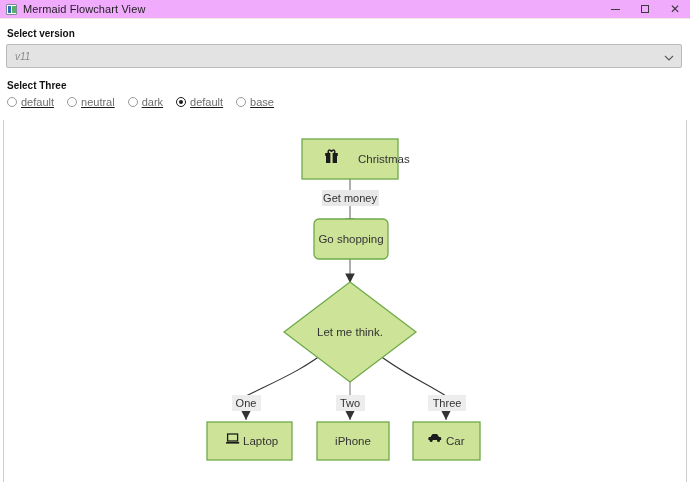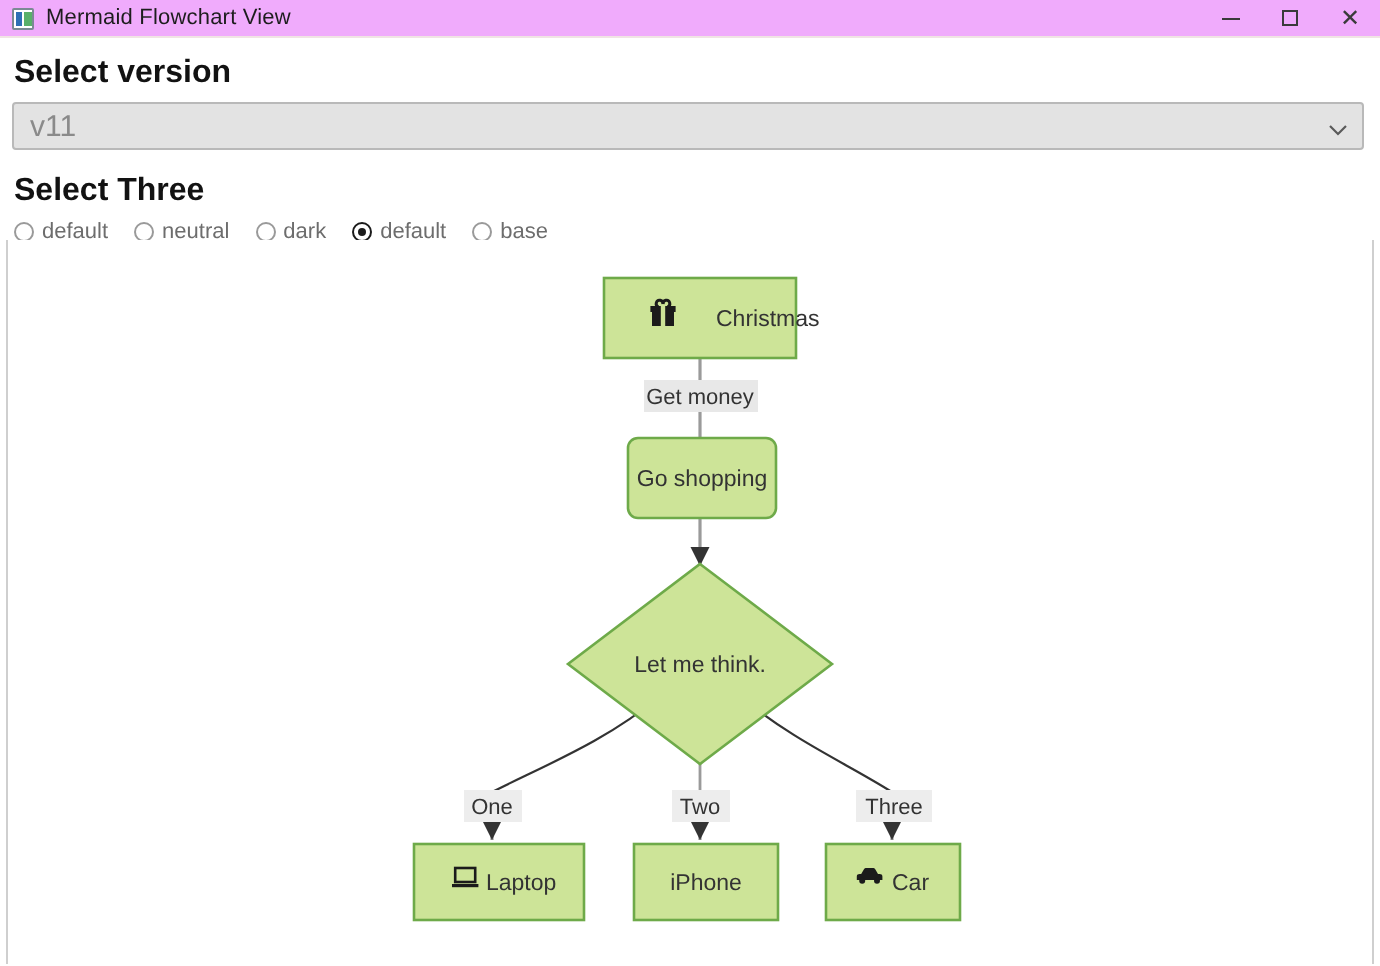--- a/index.html
+++ b/index.html
@@ -87,39 +87,40 @@
     line-height: 1;
     color: #3a3a3a;
     font-family: "DejaVu Sans", sans-serif;
   }
 
   
   .controls {
     padding: 7px 8px 0 6px;
   }
   .field-label {
-    font-size: 16px;
+    font-size: 10px;
     font-weight: bold;
     color: #121212;
     margin: 2px 0 5px 1px;
   }
   .select-wrap {
     position: relative;
     height: 24px;
     background: #e3e3e3;
     border: 1px solid #b9b9b9;
     border-radius: 2px;
     box-sizing: border-box;
     display: flex;
     align-items: center;
   }
   .select-value {
-    font-size: 15px;
+    font-size: 10px;
     color: #8a8a8a;
     padding-left: 8px;
+    font-style: italic;
   }
   .select-chevron {
     position: absolute;
     right: 9px;
     top: 50%;
     margin-top: -3px;
     width: 8px;
     height: 8px;
   }
   .select-chevron svg { display: block; }

